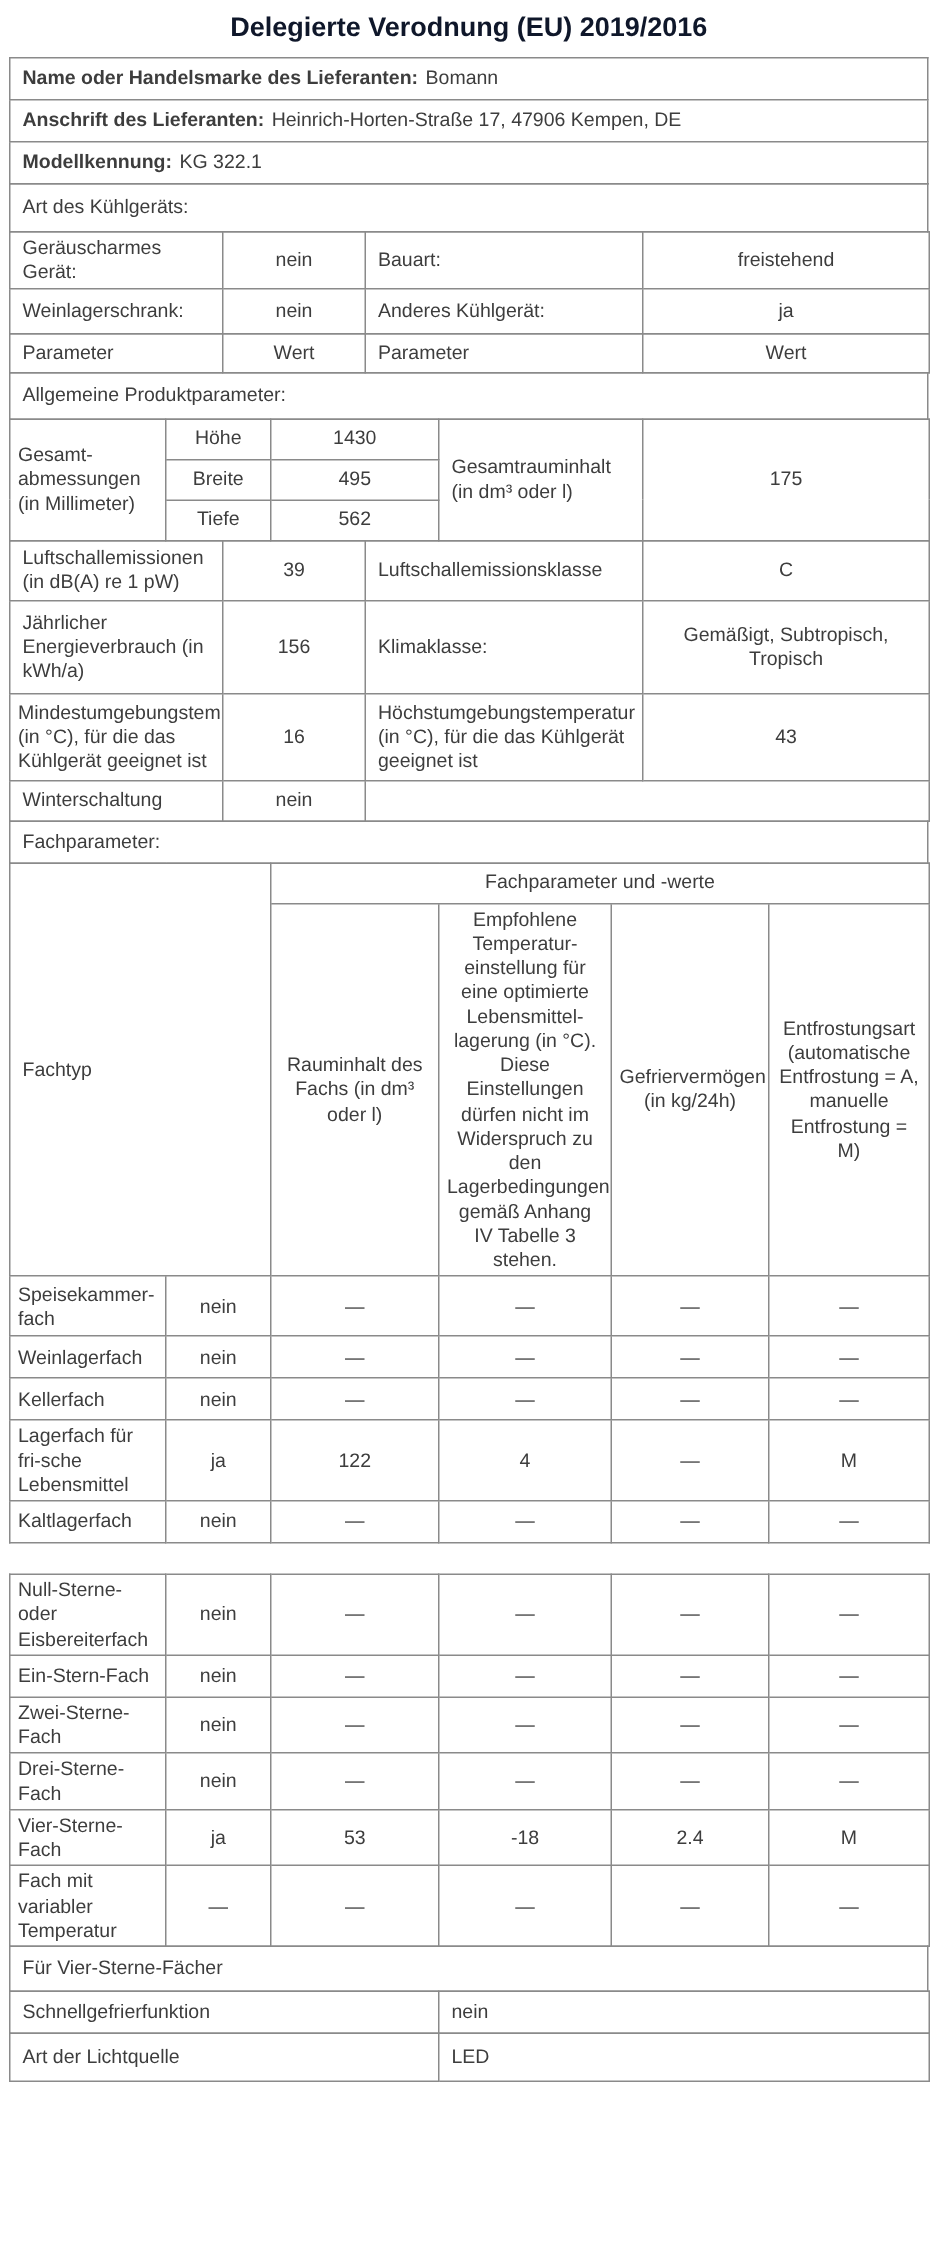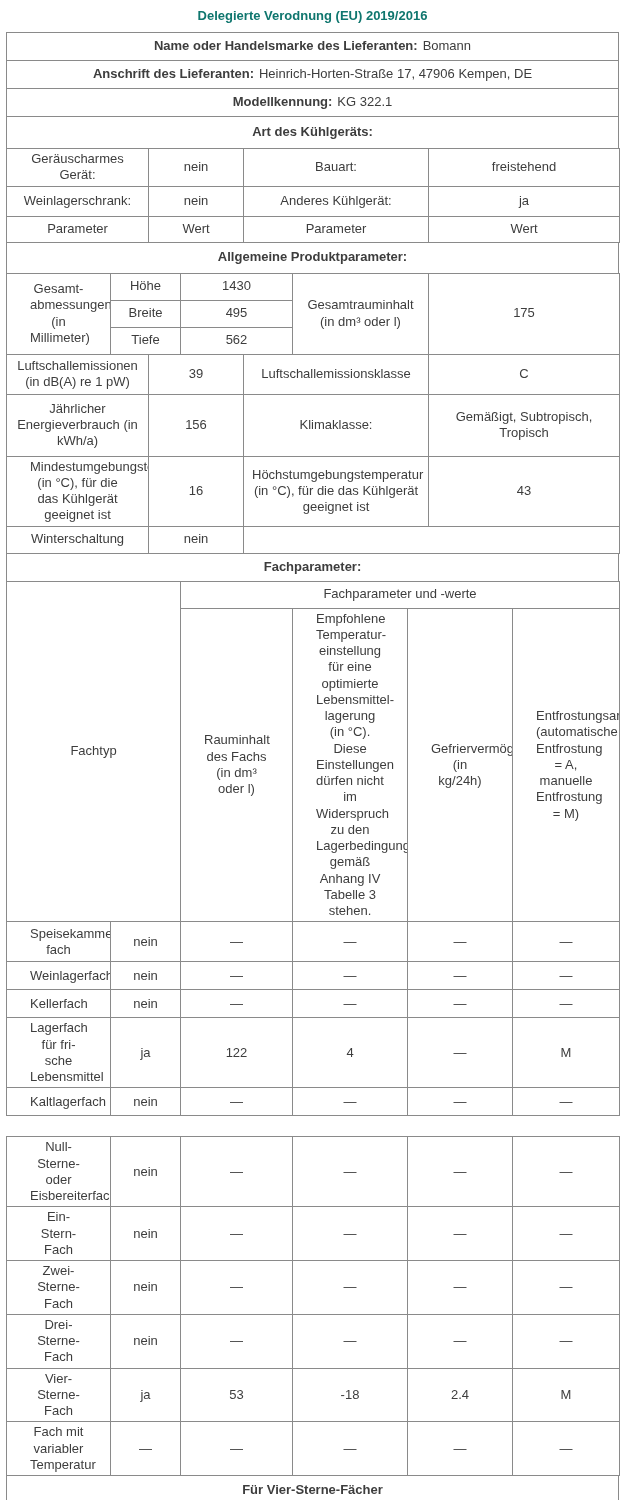--- a/index.html
+++ b/index.html
@@ -1,33 +1,33 @@
 <!DOCTYPE html>
 <html><head>
 <meta charset="utf-8">
 <style>
   html,body{margin:0;padding:0;background:#ffffff;}
   body{width:625px;font-family:"Liberation Sans",sans-serif;color:#3d3d3d;}
   .page{padding:8px 6px 0 6px;}
   .title{text-align:center;font-size:21px;font-weight:bold;color:#303030;margin:0 0 4px 0;}
-  .subtitle{text-align:center;font-size:13px;font-weight:bold;color:#0f766e;margin:0 0 9px 0;}
+  .subtitle{text-align:center;font-size:18px;font-weight:bold;color:#0f172a;margin:0 0 9px 0;}
   table{border-collapse:collapse;table-layout:fixed;width:613px;margin-top:-1px;}
   table.first{margin-top:0;}
   td{border:1px solid #8a8a8a;padding:2px 8px;font-size:13px;vertical-align:middle;
      overflow:hidden;line-height:1.25;}
-  td.lbl{text-align:center;}
+  td.lbl{text-align:left;}
   td.val{text-align:center;}
-  td.hdr{font-weight:bold;}
+  td.hdr{font-weight:normal;}
   .b{font-weight:bold;}
   .inline-val{margin-left:5px;font-weight:normal;}
   .gap{height:20px;}
   .h26{height:26px}.h27{height:27px}.h28{height:28px}.h30{height:30px}.h31{height:31px}
   .h32{height:32px}.h37{height:37px}.h40{height:40px}.h43{height:43px}
   .h58{height:58px}.h62{height:62px}.h190{height:190px}
-  .small-pad{padding:2px 23px;}
+  .small-pad{padding:2px 5px;}
 </style>
 </head>
 <body>
 
 <div class="page">
 
   <div class="subtitle">Delegierte Verodnung (EU) 2019/2016</div>
 
   <table class="first">
     <tbody>

